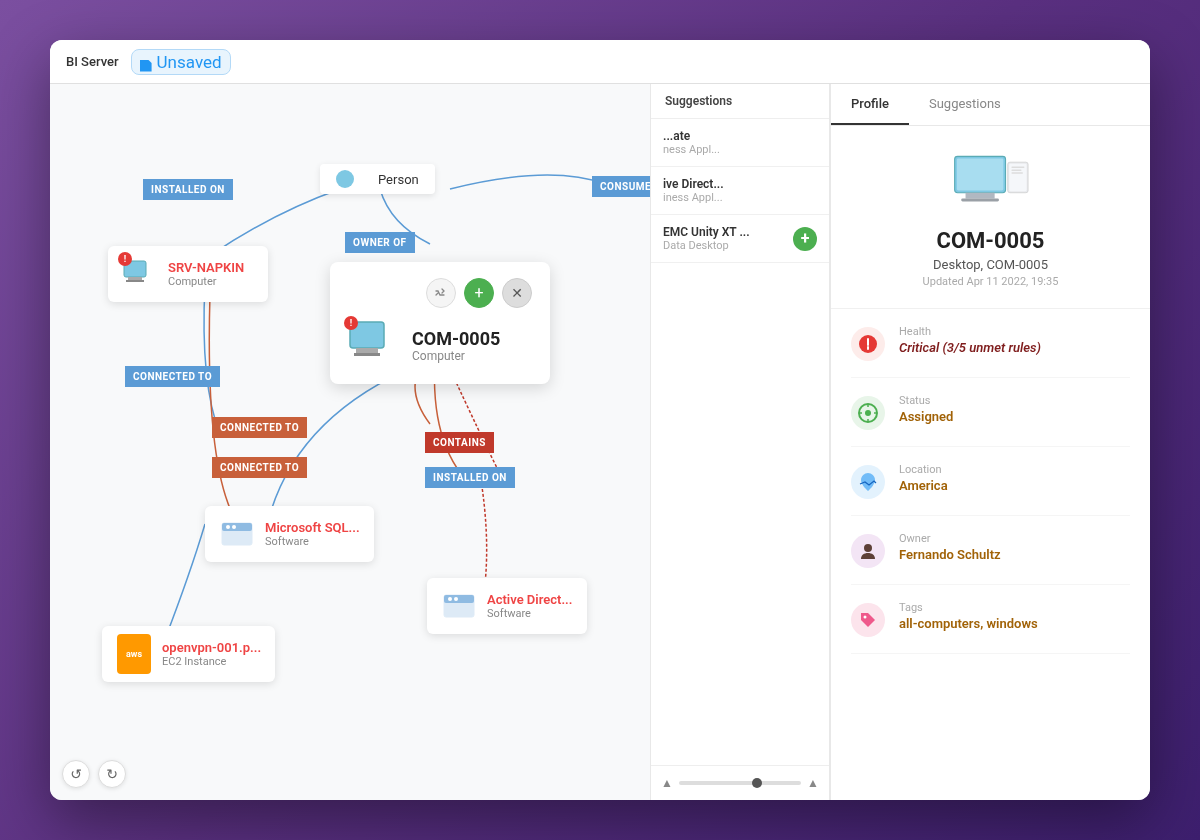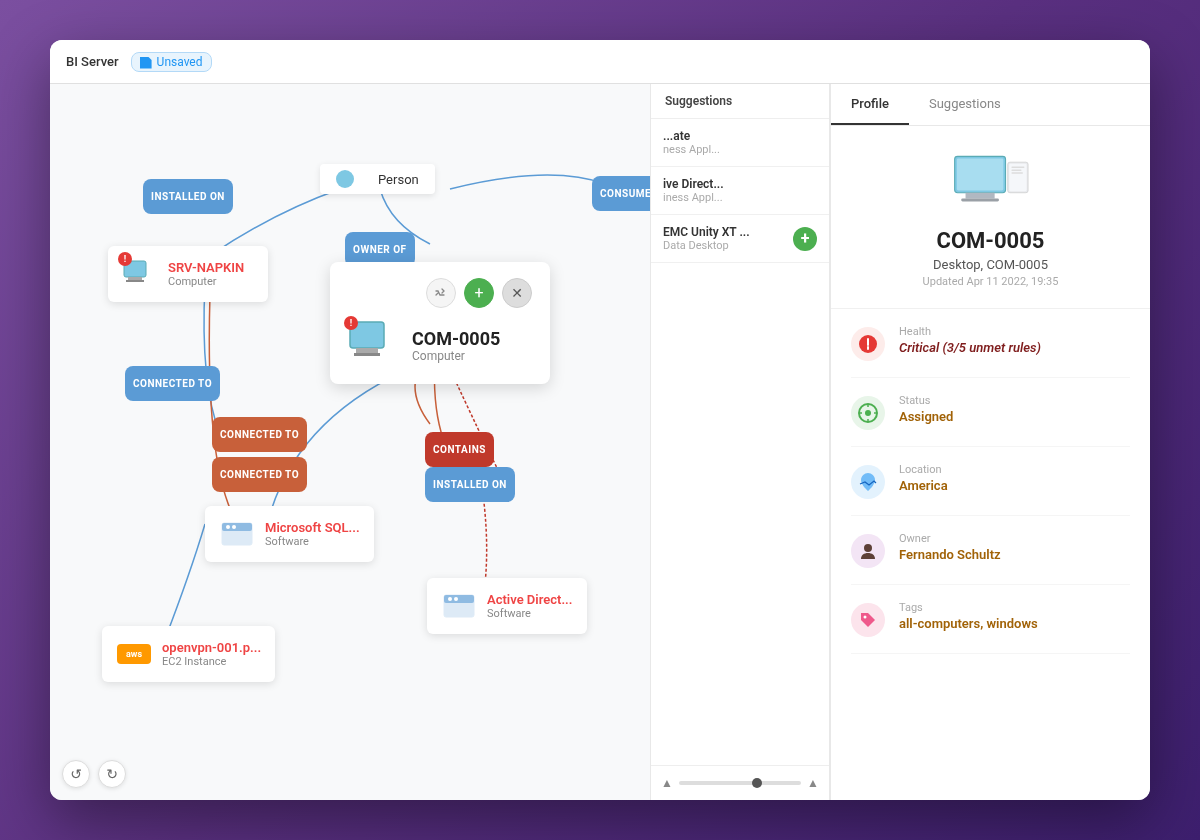--- a/index.html
+++ b/index.html
@@ -46,21 +46,21 @@
       color: #333;
     }
     .unsaved-badge {
       display: flex;
       align-items: flex-end;
       gap: 5px;
       background: #e8f4fd;
       border: 1px solid #b3d9f7;
       border-radius: 8px;
       padding: 2px 8px;
-      font-size: 12px;
+      font-size: 17px;
       color: #2196f3;
     }
     .save-icon {
       width: 12px;
       height: 12px;
       background: #2196f3;
       clip-path: polygon(0 0, 70% 0, 100% 30%, 100% 100%, 0 100%);
     }
     .title-bar-right {
       margin-left: auto;
@@ -109,22 +109,22 @@
     .graph-svg {
       position: absolute;
       top: 0; left: 0;
       width: 100%;
       height: 100%;
       pointer-events: none;
     }
     
     .relation-badge {
       position: absolute;
-      border-radius: 8px;
-      padding: 12px 8px;
+      border-radius: 0;
+      padding: 5px 8px;
       font-size: 10px;
       font-weight: 700;
       color: #fff;
       letter-spacing: 0.5px;
       white-space: nowrap;
     }
     .badge-blue { background: #5b9bd5; }
     .badge-orange { background: #c8603a; }
     .badge-red { background: #c0392b; }
     
@@ -581,21 +581,21 @@
           </svg>
         </div>
         <div class="node-label-group">
           <span class="node-title">Active Direct...</span>
           <span class="node-subtitle">Software</span>
         </div>
       </div>
 
       <div class="node-card" style="top:542px;left:52px;">
         <div class="node-icon">
-          <div style="background:#ff9900;border-radius:4px;width:34px;height:20px;display:flex;align-items:center;justify-content:center;">
+          <div style="background:#ff9900;border-radius:4px;width:34px;height:40px;display:flex;align-items:center;justify-content:center;">
             <span style="font-size:9px;font-weight:bold;color:#fff;">aws</span>
           </div>
         </div>
         <div class="node-label-group">
           <span class="node-title">openvpn-001.p...</span>
           <span class="node-subtitle">EC2 Instance</span>
         </div>
       </div>
 
       <div class="bottom-toolbar">

